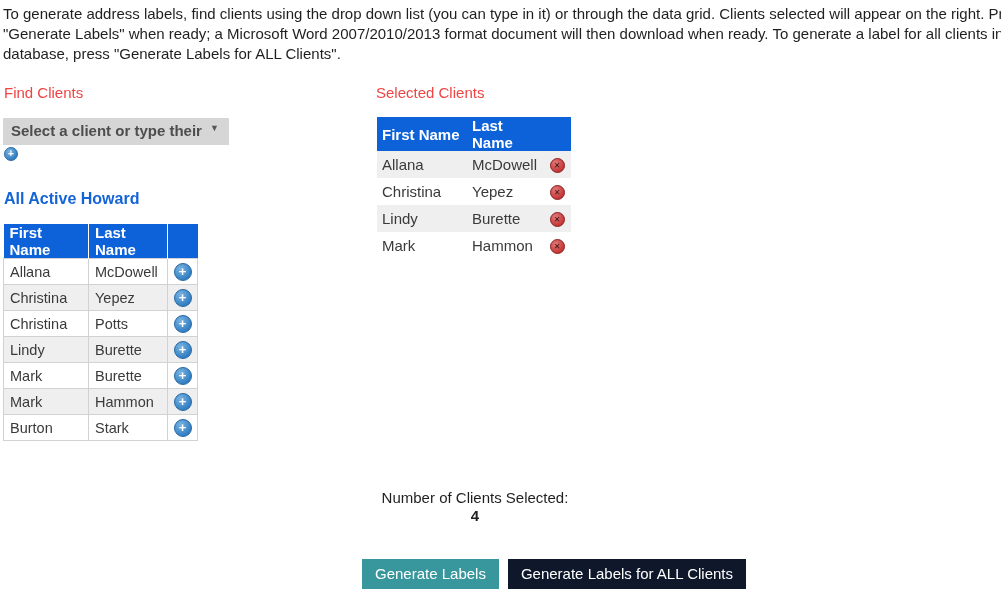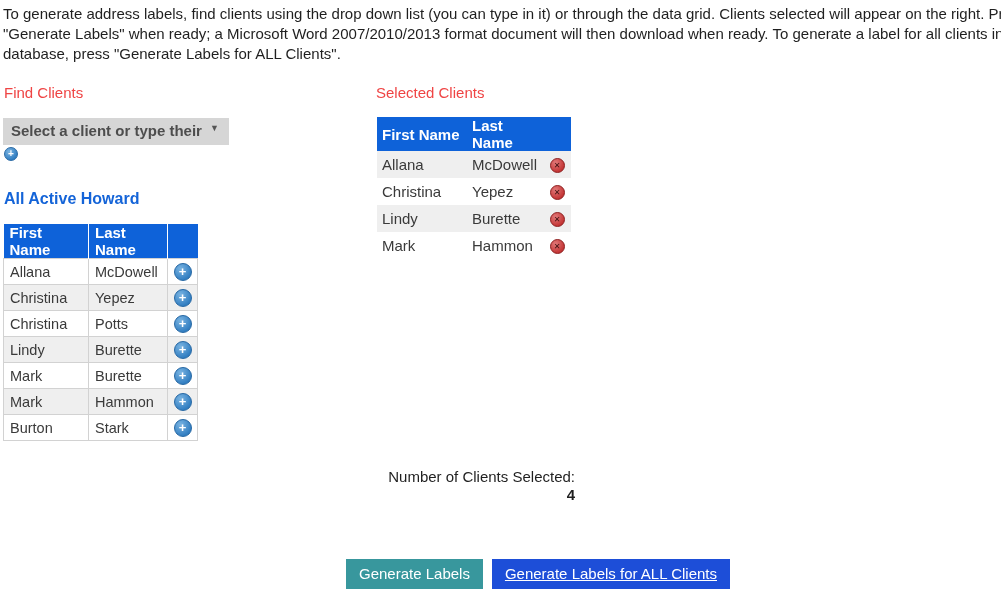--- a/index.html
+++ b/index.html
@@ -46,30 +46,30 @@
 
   
   .tbl-right { position:absolute; left:377px; top:117px; }
   .tbl-right th { background:#0e62d9; color:#fff; font-weight:bold; font-size:15px;
                   height:29px; text-align:left; padding:0 5px; }
   .tbl-right td { height:27px; padding:0 5px; font-size:15px; }
   .tbl-right tbody tr:nth-child(odd) td { background:#efefef; }
   .tbl-right .c1 { width:90px; } .tbl-right .c2 { width:76px; } .tbl-right .c3 { width:28px; text-align:center; padding:0; }
 
   
-  .summary { position:absolute; left:375px; top:468px; width:200px; text-align:right;
+  .summary { position:absolute; left:375px; top:489px; width:200px; text-align:center;
              font-size:15px; color:#1f1f1f; line-height:18px; }
   .summary .count { font-weight:bold; }
 
   
-  .actions { position:absolute; left:298px; top:559px; display:flex; gap:9px;padding-left:48px; }
+  .actions { position:absolute; left:314px; top:559px; display:flex; gap:9px;padding-left:48px; }
   .btn { height:30px; line-height:30px; padding:0 13px; font-size:15px; color:#fff;
          border:none; cursor:pointer; font-family:inherit; white-space:nowrap; }
   .btn-teal   { background:#38979d; }
-  .btn-purple { background:#1d4ed8;text-decoration:underline; }
+  .btn-purple { background:#0f172a; }
 </style>
 </head>
 <body>
 
 <div class="page">
 
   <div class="intro">
     <div>To generate address labels, find clients using the drop down list (you can type in it) or through the data grid. Clients selected will appear on the right. Press</div>
     <div>"Generate Labels" when ready; a Microsoft Word 2007/2010/2013 format document will then download when ready. To generate a label for all clients in the</div>
     <div>database, press "Generate Labels for ALL Clients".</div>

